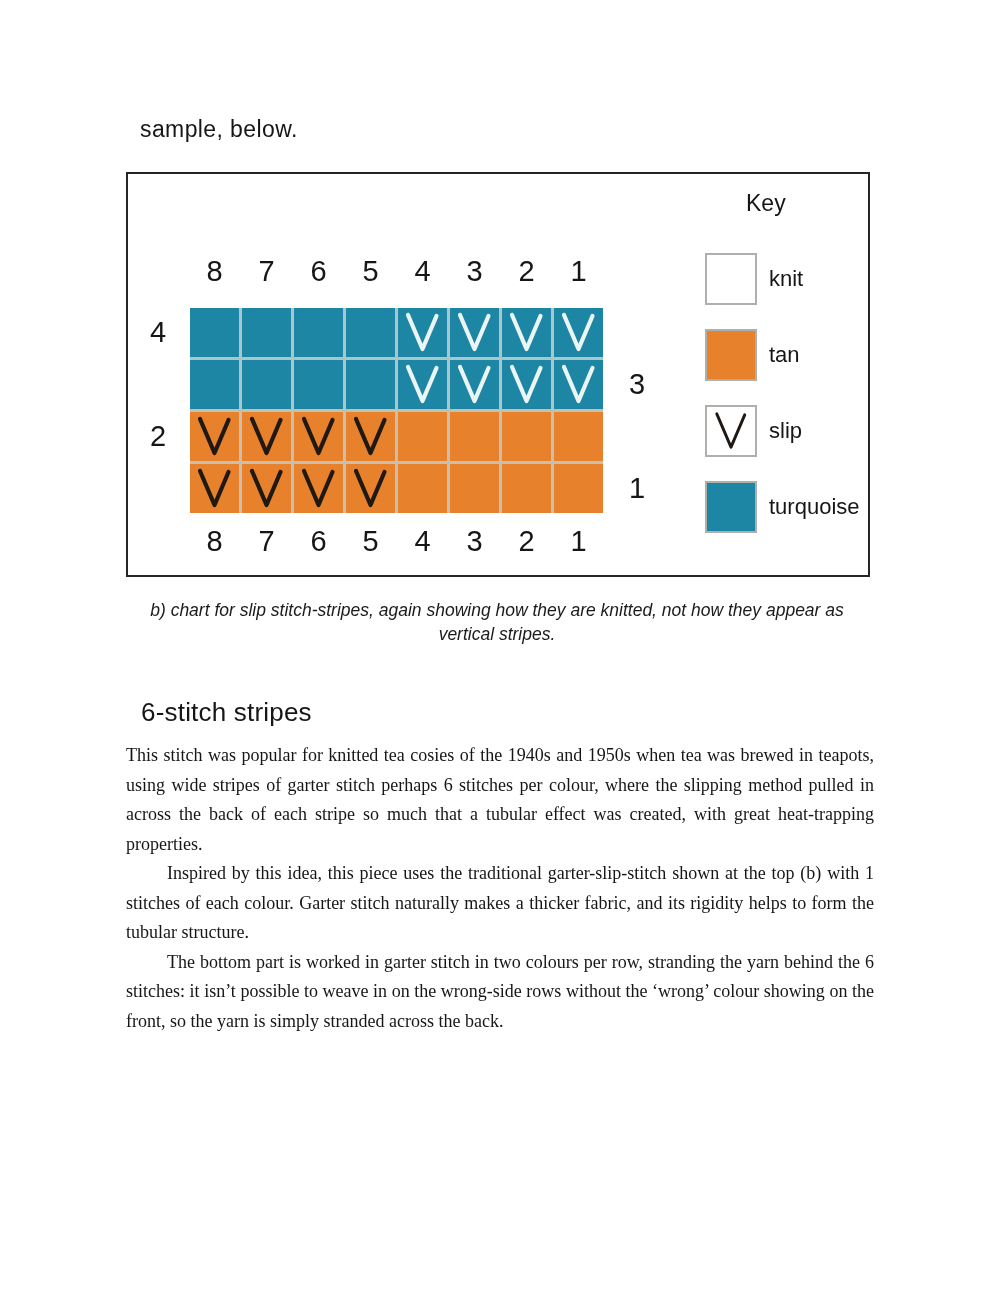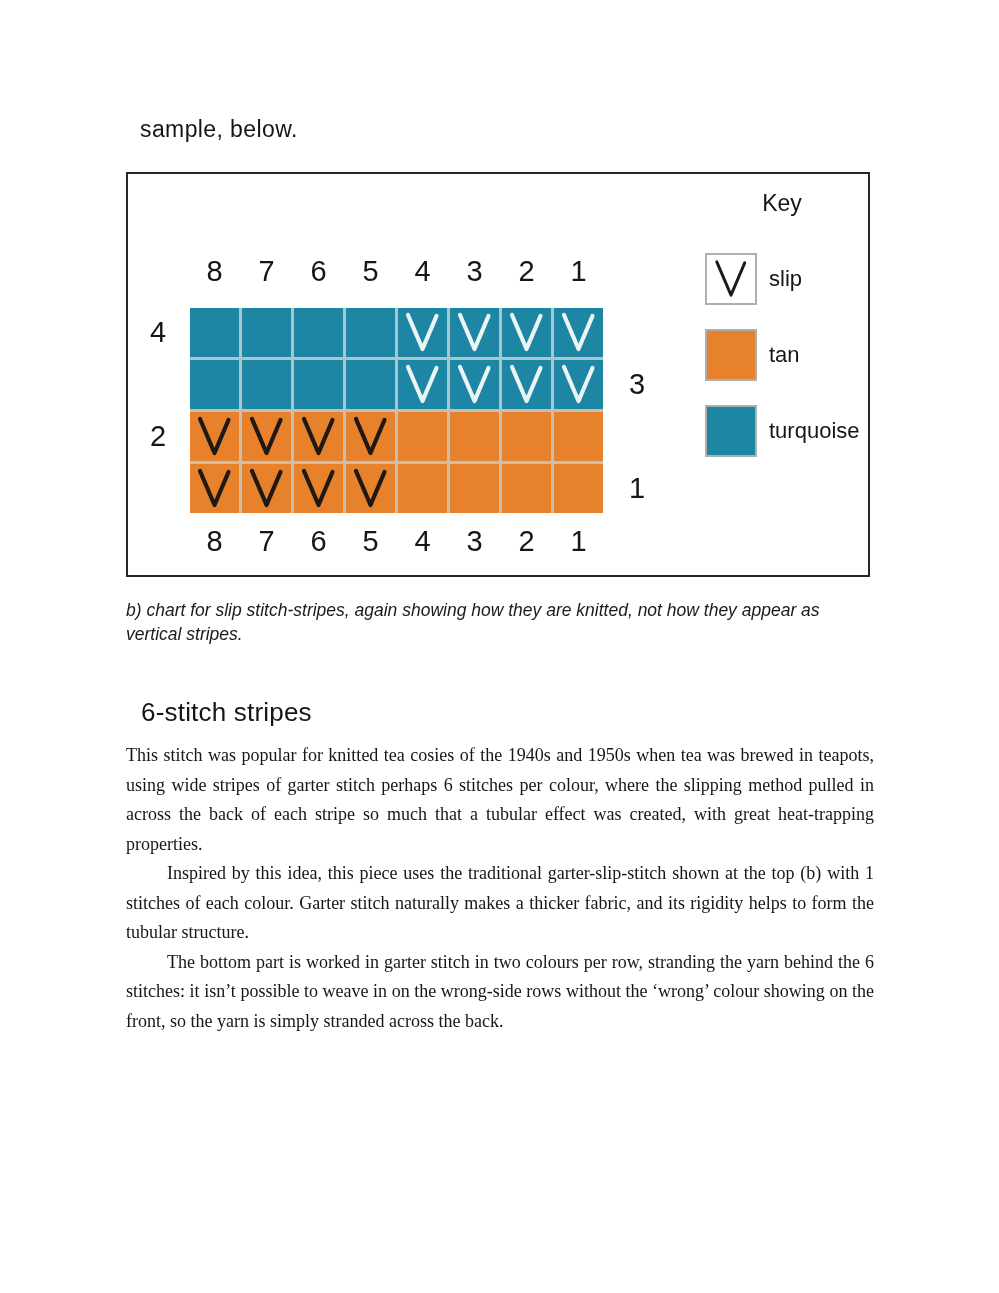--- a/index.html
+++ b/index.html
@@ -24,21 +24,20 @@
     left: 126px; top: 172px;
     width: 740px; height: 401px;
     border: 2px solid #262626;
     margin: 0;
     background: #ffffff;
   }
   .key-title {
     position: absolute;
     left: 618px; top: 16px;
     width: 72px;
-    text-align: center;
     font-size: 23px;
   }
   .col-numbers {
     position: absolute;
     left: 62px;
     width: 413px;
     display: grid;
     grid-template-columns: repeat(8, 49px);
     gap: 3px;
     font-size: 29px;
@@ -81,20 +80,21 @@
   .key-label { margin-left: 12px; font-size: 22px; }
   .caption {
     position: absolute;
     left: 126px; top: 598px;
     width: 742px;
     margin: 0;
     font-style: italic;
     font-size: 17.5px;
     line-height: 24px;
     color: #1b1b1b;
+    text-align: center;
   }
   .heading {
     position: absolute;
     left: 125px; top: 681px;
     margin: 16px;
     font-size: 26px;
     font-weight: 400;
     letter-spacing: 0.2px;
   }
   .bodytext {
@@ -231,32 +231,36 @@
         <span>7</span>
         <span>6</span>
         <span>5</span>
         <span>4</span>
         <span>3</span>
         <span>2</span>
         <span>1</span>
       </div>
     <div class="key-items" id="keyItems">
         <div class="key-item">
+          <div class="key-swatch"></div>
+          <span class="key-label">knit</span>
+        </div>
+        <div class="key-item">
+          <div class="key-swatch" style="background: rgb(232, 129, 44);"></div>
+          <span class="key-label">tan</span>
+        </div>
+        <div class="key-item">
           <div class="key-swatch">
             <svg viewBox="0 0 49 49">
               <path d="M10 7 L24.5 41 L38.5 8" fill="none" stroke="#201812" stroke-width="3" stroke-linecap="round" stroke-linejoin="round"></path>
             </svg>
           </div>
           <span class="key-label">slip</span>
         </div>
         <div class="key-item">
-          <div class="key-swatch" style="background: rgb(232, 129, 44);"></div>
-          <span class="key-label">tan</span>
-        </div>
-        <div class="key-item">
           <div class="key-swatch" style="background: rgb(30, 134, 165);"></div>
           <span class="key-label">turquoise</span>
         </div>
       </div>
   <div class="row-num" style="top: 143px; left: 8px;">4</div>
       <div class="row-num" style="top: 195px; left: 487px;">3</div>
       <div class="row-num" style="top: 247px; left: 8px;">2</div>
       <div class="row-num" style="top: 299px; left: 487px;">1</div>
     </figure>
 

